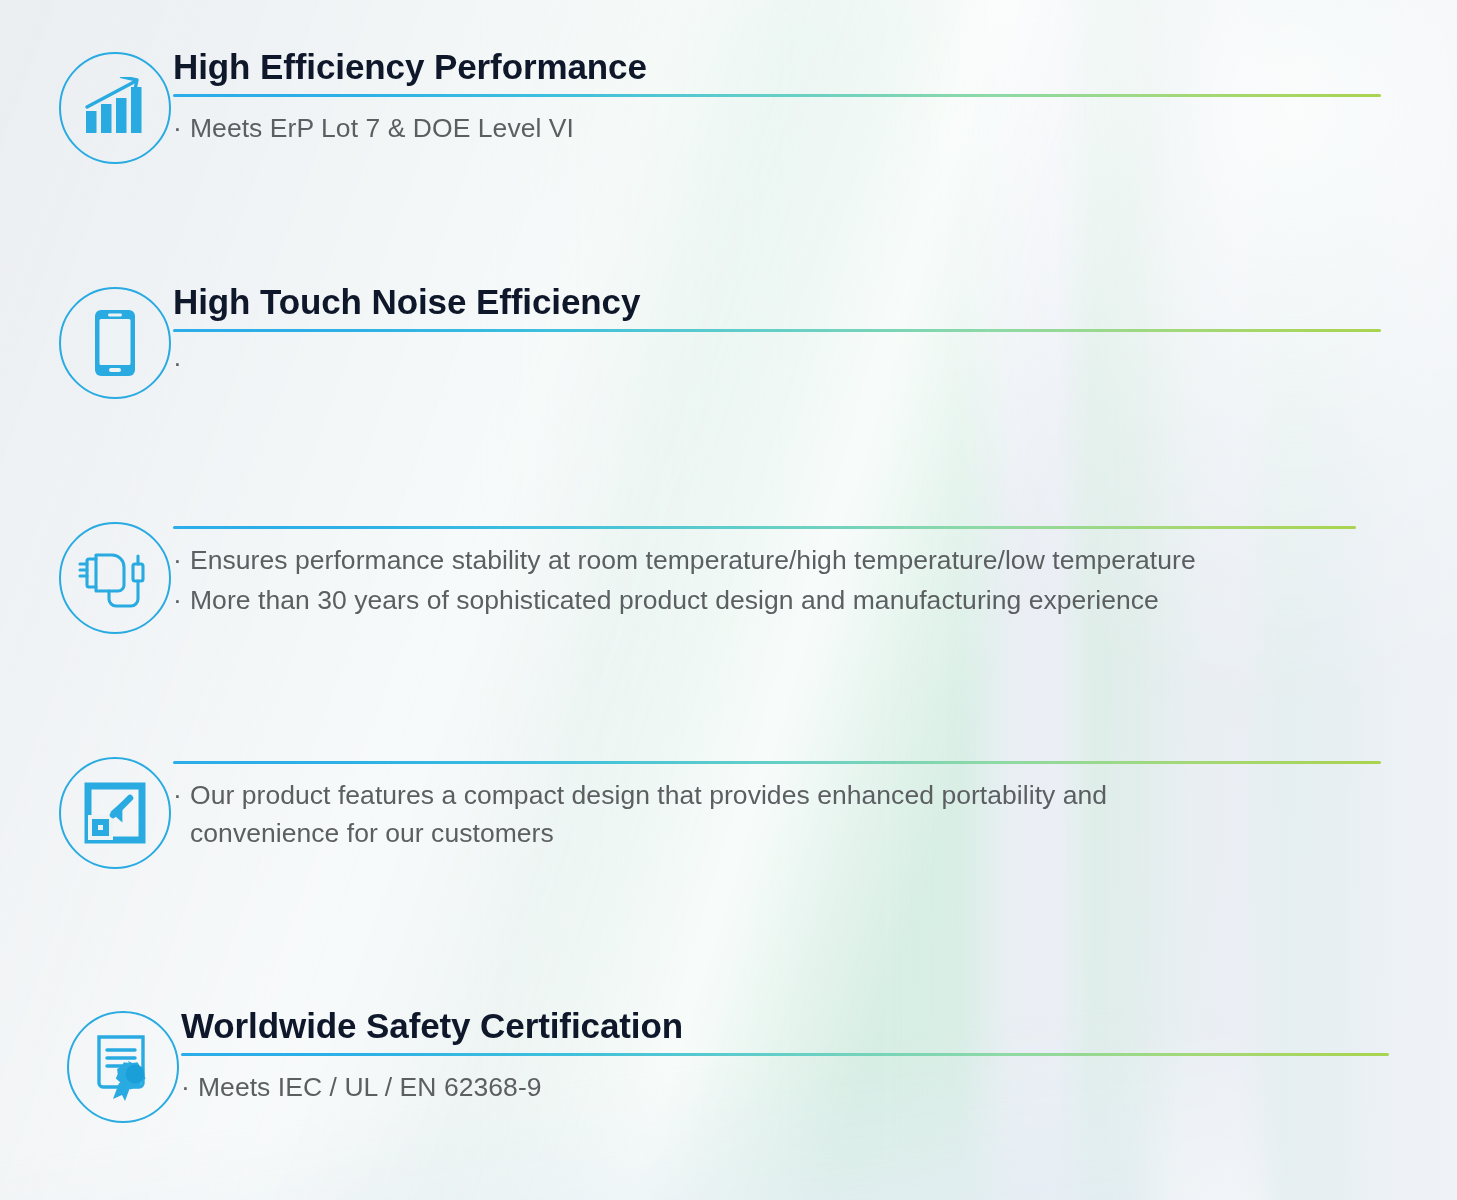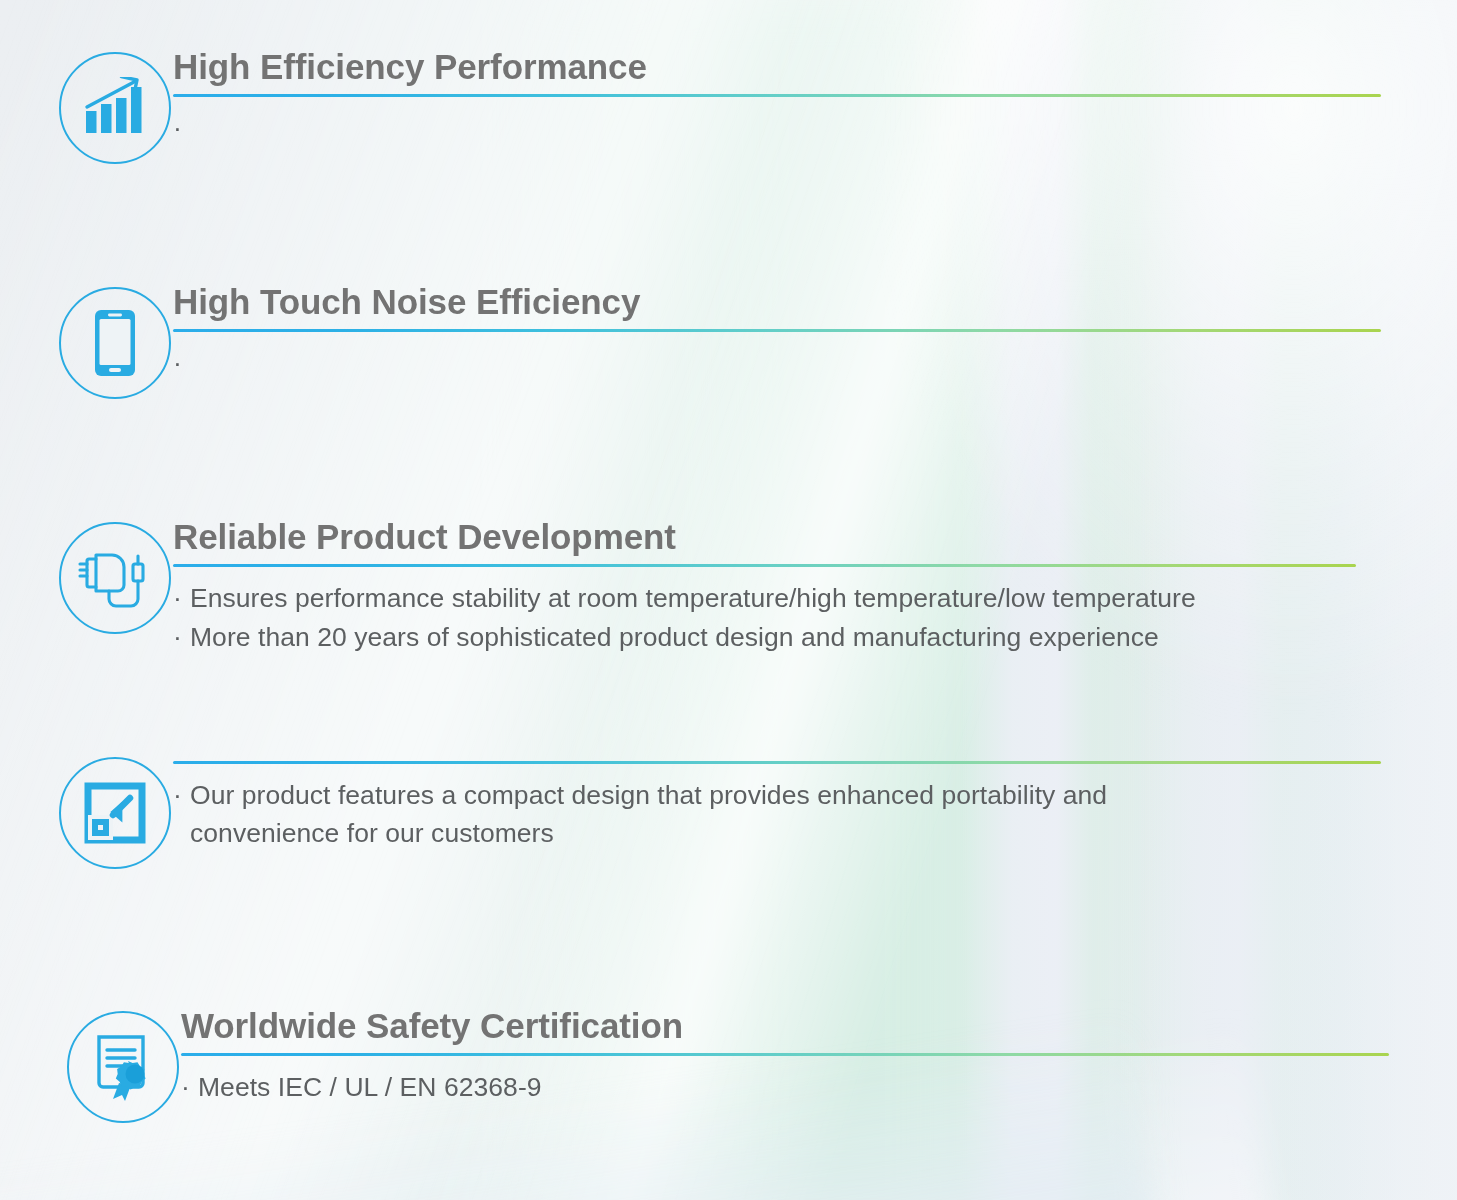--- a/index.html
+++ b/index.html
@@ -142,21 +142,21 @@
     border:2.5px solid #29abe2;
     display:flex;
     align-items:center;
     justify-content:center;
   }
   .icon-circle svg { display:block; }
 
   .body-col { flex:1 1 auto; padding-left:0; }
 
   .feat-title {
-    color:#737373;
+    color:#0f172a;
     font-size:35px;
     font-weight:bold;
     line-height:1.08;
     letter-spacing:-0.1px;
     white-space:nowrap;
   }
 
   .rule {
     height:3px;
     margin-top:8px;
@@ -221,21 +221,21 @@
           <rect x="49" y="10" width="10.5" height="46" fill="#29abe2"></rect>
           <path d="M5 30 L52 5" stroke="#29abe2" stroke-width="3.4" stroke-linecap="round"></path>
           <path d="M39 3 L55 3 L55 19" stroke="#29abe2" stroke-width="3.4" stroke-linecap="round" stroke-linejoin="round" fill="none" transform="rotate(12 55 3)"></path>
         </svg>
       </div>
     </div>
     <div class="body-col">
       <h2 class="feat-title">High Efficiency Performance</h2>
       <div class="rule"></div>
       <div class="bullets">
-        <p class="bullet"><span class="dot">·</span></p>
+        <p class="bullet"><span class="dot">·</span><span>Meets ErP Lot 7 &amp; DOE Level VI</span></p>
       </div>
     </div>
   </section>
 
   <section class="feature" id="feat-1">
     <div class="icon-wrap">
       <div class="icon-circle">
         <svg width="44" height="70" viewBox="0 0 44 70" fill="none">
           <rect x="2" y="2" width="40" height="66" rx="6" fill="#29abe2"></rect>
           <rect x="6.5" y="11" width="31" height="46" rx="1.5" fill="#eef3f6"></rect>
@@ -260,25 +260,24 @@
           <path d="M20 10 H36 a12 12 0 0 1 12 12 V40 a6 6 0 0 1 -6 6 H20 Z"></path>
           <path d="M20 14 H13 a2 2 0 0 0 -2 2 V40 a2 2 0 0 0 2 2 H20"></path>
           <path d="M4 19 H11 M4 25 H11 M4 31 H11"></path>
           <path d="M33 46 V54 a7 7 0 0 0 7 7 H55 a7 7 0 0 0 7 -7 V36"></path>
           <rect x="57" y="19" width="10" height="17" rx="2"></rect>
           <path d="M62 19 V11"></path>
         </svg>
       </div>
     </div>
     <div class="body-col">
-      <h2 class="feat-title">Reliable Product Development</h2>
       <div class="rule"></div>
       <div class="bullets">
         <p class="bullet"><span class="dot">·</span><span>Ensures performance stability at room temperature/high temperature/low temperature</span></p>
-        <p class="bullet"><span class="dot">·</span><span>More than 20 years of sophisticated product  design and manufacturing experience</span></p>
+        <p class="bullet"><span class="dot">·</span><span>More than 30 years of sophisticated product  design and manufacturing experience</span></p>
       </div>
     </div>
   </section>
 
   <section class="feature" id="feat-3">
     <div class="icon-wrap">
       <div class="icon-circle">
         <svg width="62" height="62" viewBox="0 0 62 62" fill="none">
           <path d="M4 4 H58 V58 H4 Z" stroke="#29abe2" stroke-width="7" fill="none"></path>
           <rect x="4" y="33" width="25" height="25" fill="#eef3f6"></rect>

